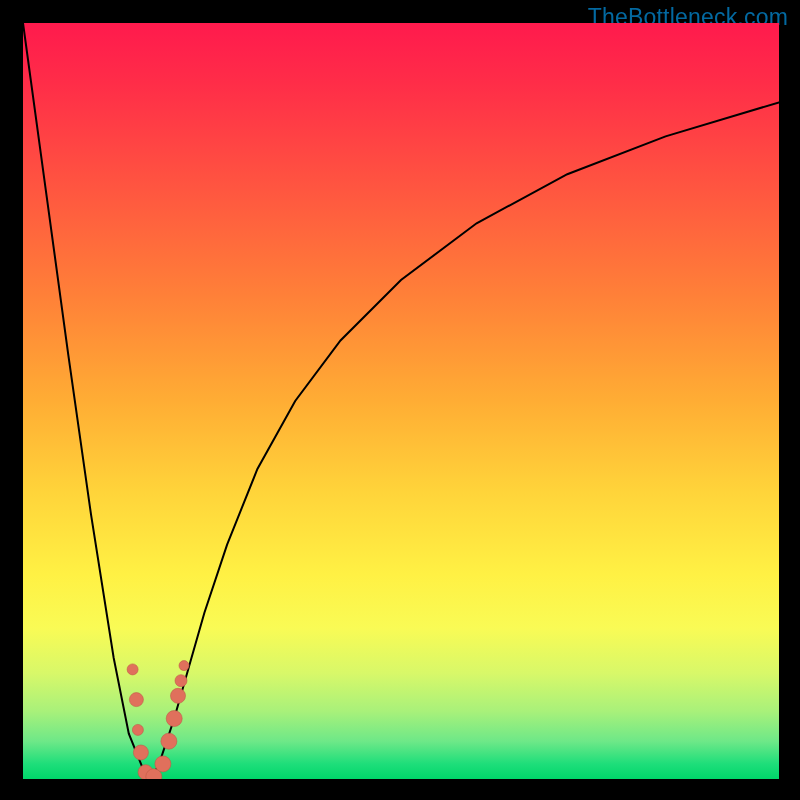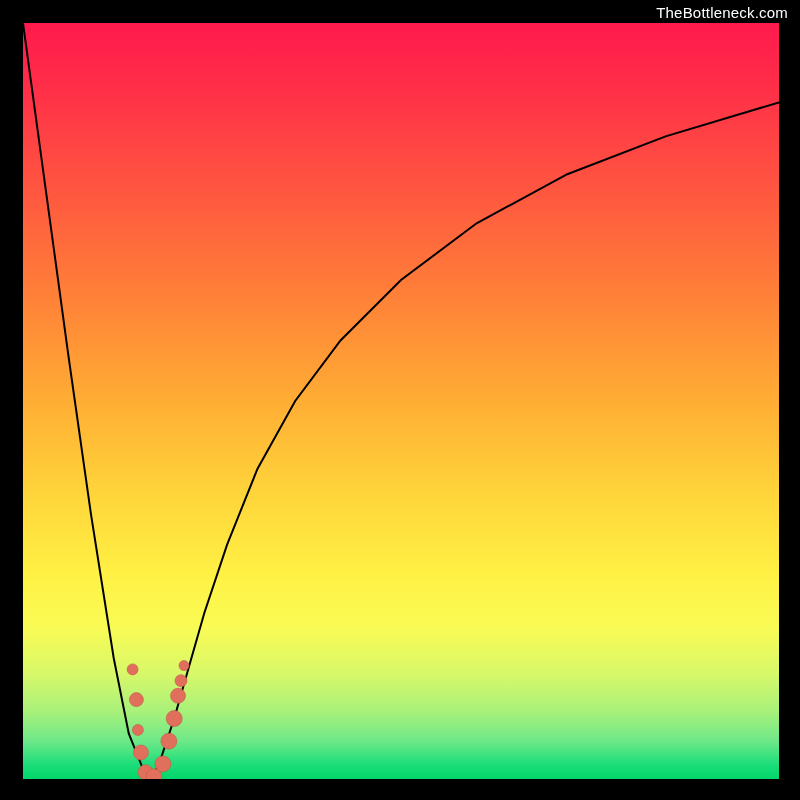--- a/index.html
+++ b/index.html
@@ -38,22 +38,22 @@
       #a9f17a 91%,
       #6ee888 95%,
       #1ede7a 98%,
       #00d66a 100%
     );
   }
   .watermark {
     position: absolute;
     top: 4px;
     right: 12px;
-    color: #ffffff;
-    font-size: 15px;
+    color: #0369a1;
+    font-size: 23px;
     letter-spacing: 0.2px;
     font-weight: 500;
     user-select: none;
   }
   svg.curves {
     position: absolute;
     left: 0;
     top: 0;
     width: 756px;
     height: 756px;

